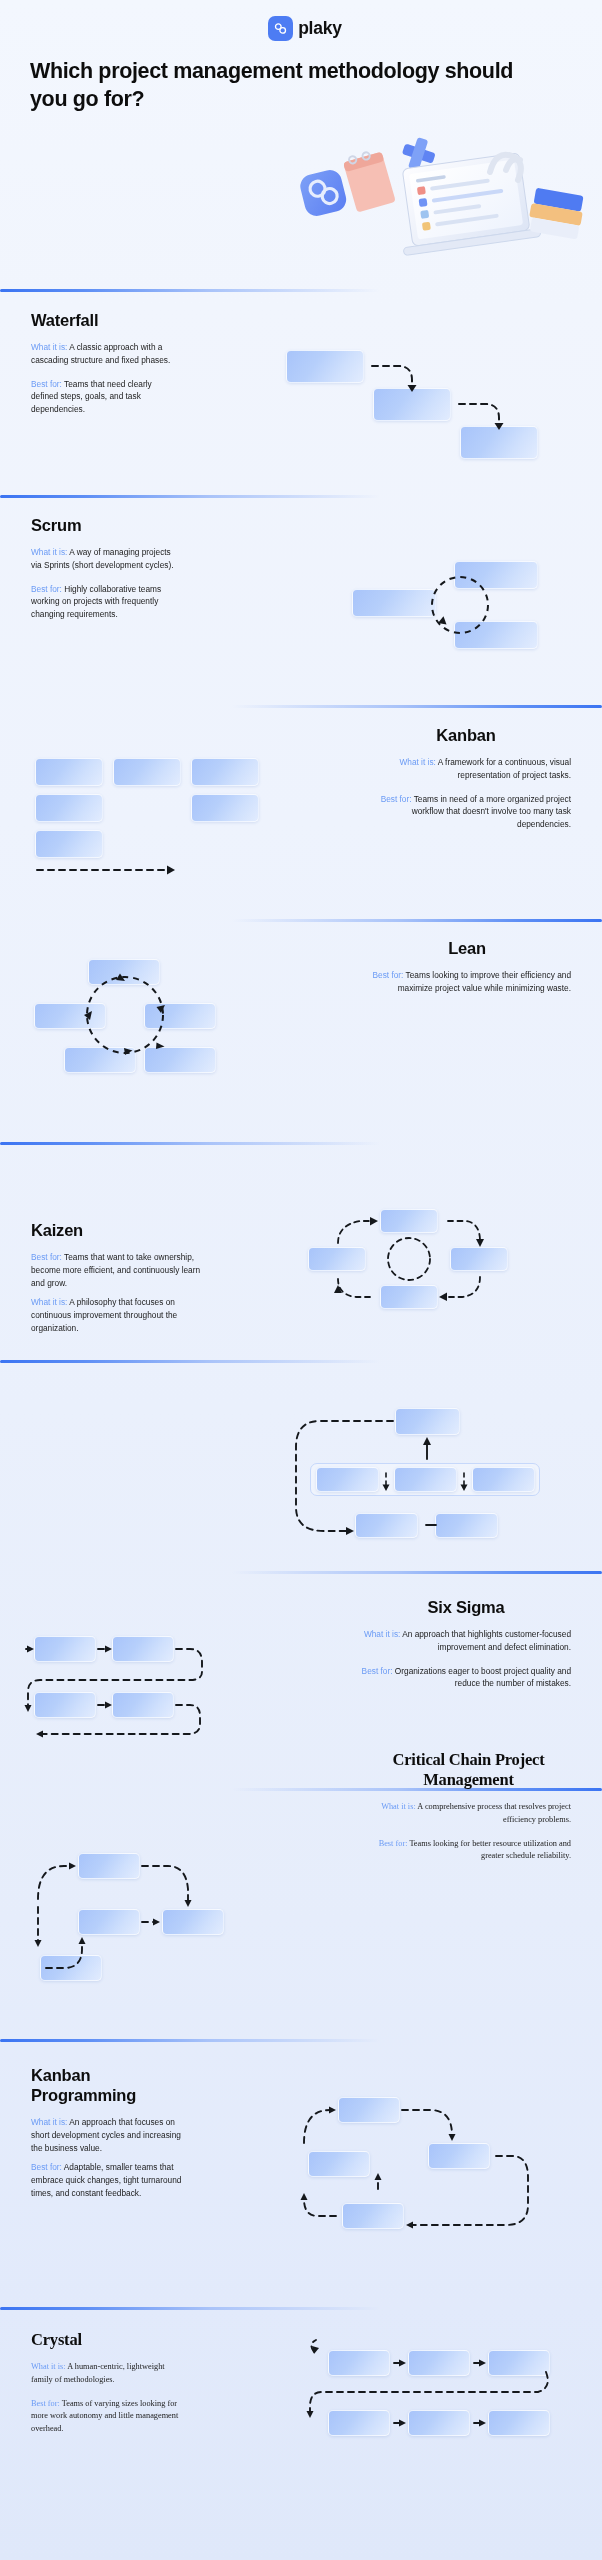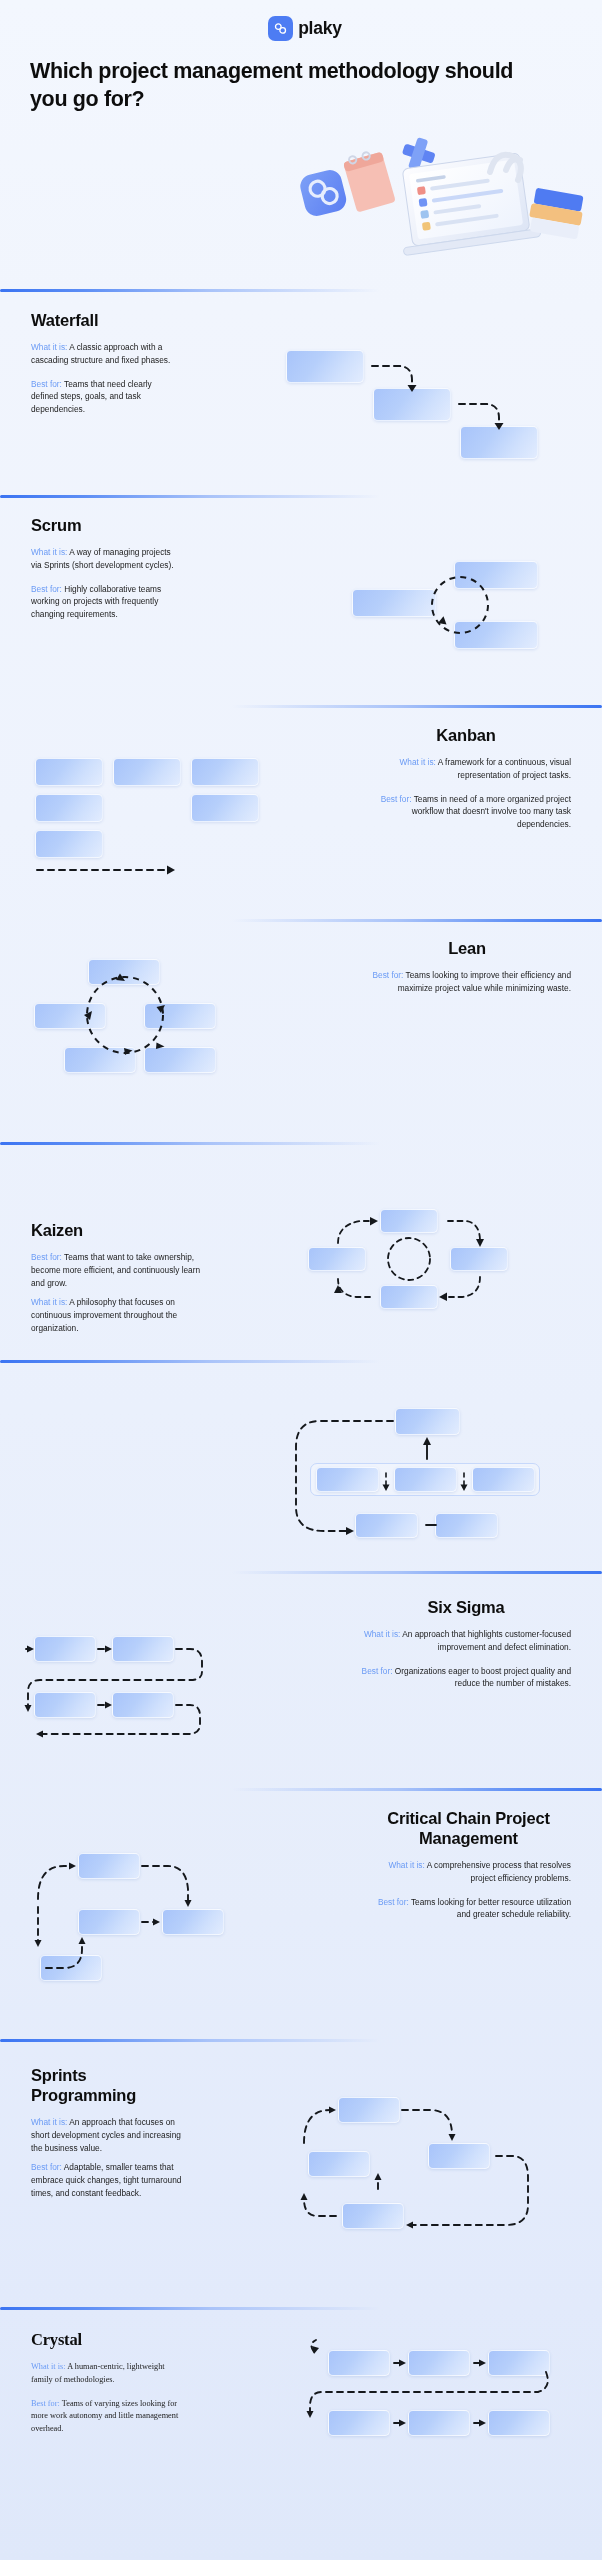--- a/index.html
+++ b/index.html
@@ -330,21 +330,21 @@
       </g>
       <path d="M14 19 l-7 -3.5 v7 z" fill="#15181c"></path>
       <path d="M92 19 l-7 -3.5 v7 z" fill="#15181c"></path>
       <path d="M8 82 l-3.5 -7 h7 z" fill="#15181c"></path>
       <path d="M92 75 l-7 -3.5 v7 z" fill="#15181c"></path>
       <path d="M16 104 l7 -3.5 v7 z" fill="#15181c"></path>
     </svg>
   </div>
 
   <div class="divider right" style="top:1788px;width:370px;"></div>
-  <div class="sec align-right" style="top:1808px;right:31px;width:205px;">
+  <div class="sec align-right" style="top:1750px;right:31px;width:205px;font-family:Liberation Serif, serif;">
     <h2>Critical Chain Project Management</h2>
     <p><span class="lbl">What it is:</span><span> A comprehensive process that resolves project efficiency problems.</span></p>
     <p><span class="lbl">Best for:</span><span> Teams looking for better resource utilization and greater schedule reliability.</span></p>
   </div>
   <div class="diag" style="top:1845px;left:20px;width:250px;height:140px;">
     <div class="node" style="left:58px;top:8px;width:62px;height:26px;"></div>
     <div class="node" style="left:58px;top:64px;width:62px;height:26px;"></div>
     <div class="node" style="left:142px;top:64px;width:62px;height:26px;"></div>
     <div class="node" style="left:20px;top:110px;width:62px;height:26px;"></div>
     <svg width="250" height="145">
@@ -358,21 +358,21 @@
       <path d="M56 21 l-7 -3.5 v7 z" fill="#15181c"></path>
       <path d="M168 62 l-3.5 -7 h7 z" fill="#15181c"></path>
       <path d="M18 102 l-3.5 -7 h7 z" fill="#15181c"></path>
       <path d="M62 92 l-3.5 7 h7 z" fill="#15181c"></path>
       <path d="M140 77 l-7 -3.5 v7 z" fill="#15181c"></path>
     </svg>
   </div>
 
   <div class="divider left" style="top:2039px;width:380px;"></div>
   <div class="sec" style="top:2065px;left:31px;width:152px;">
-    <h2>Sprints Programming</h2>
+    <h2>Kanban Programming</h2>
     <p class="tight"><span class="lbl">What it is:</span><span> An approach that focuses on short development cycles and increasing the business value.</span></p>
     <p class="tight"><span class="lbl">Best for:</span><span> Adaptable, smaller teams that embrace quick changes, tight turnaround times, and constant feedback.</span></p>
   </div>
   <div class="diag" style="top:2085px;left:290px;width:260px;height:150px;">
     <div class="node" style="left:48px;top:12px;width:62px;height:26px;"></div>
     <div class="node" style="left:138px;top:58px;width:62px;height:26px;"></div>
     <div class="node" style="left:18px;top:66px;width:62px;height:26px;"></div>
     <div class="node" style="left:52px;top:118px;width:62px;height:26px;"></div>
     <svg width="260" height="155">
       <g fill="none" stroke="#15181c" stroke-width="1.9" stroke-dasharray="6 5" stroke-linecap="round">

